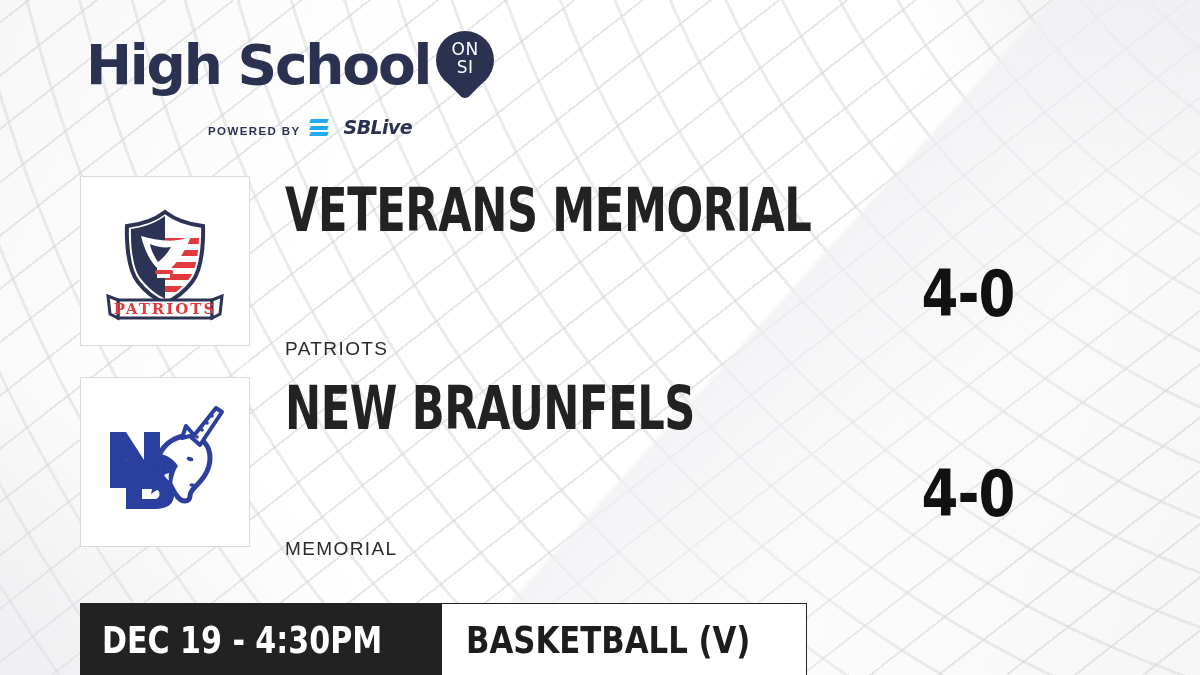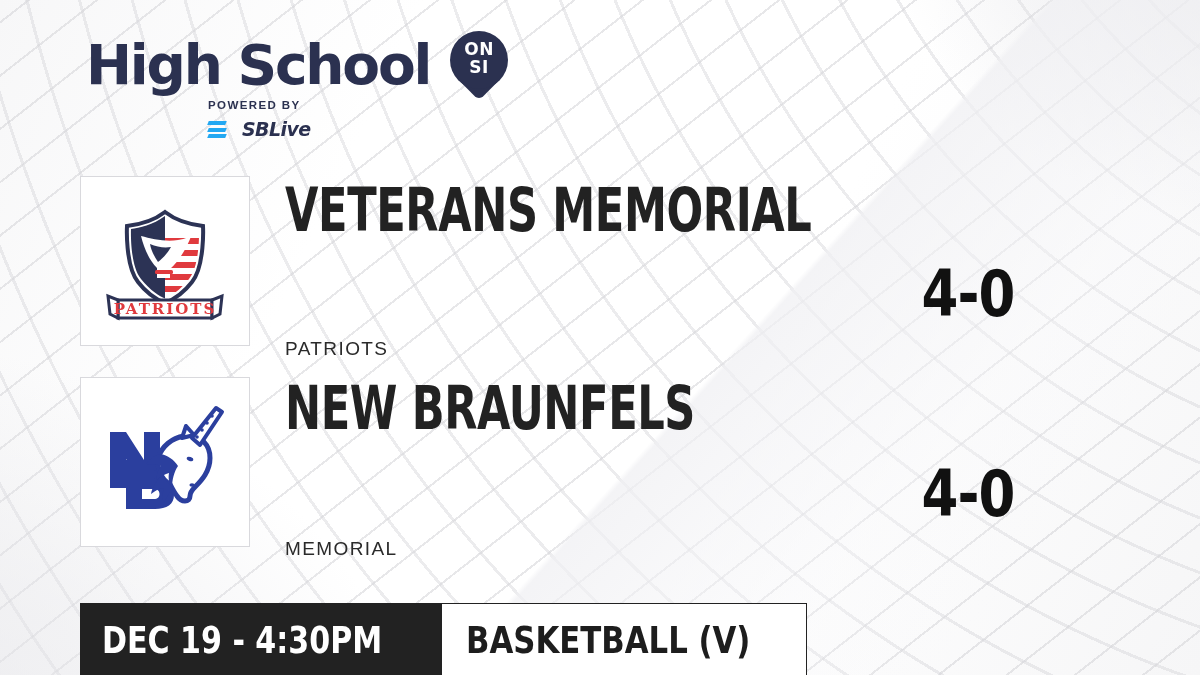--- a/index.html
+++ b/index.html
@@ -71,21 +71,21 @@
   .brand {
     position: absolute;
     left: 86px;
     top: 34px;
     width: 430px;
     height: 100px;
   }
   .brand-row {
     display: flex;
     align-items: center;
-    gap: 20px;
+    gap: 6px;
     height: 62px;
   }
   .brand-word {
     font-family: "DejaVu Sans", sans-serif;
     font-weight: 700;
     font-size: 55px;
     letter-spacing: -2.2px;
     color: #2b3150;
     line-height: 58px;
     white-space: nowrap;
@@ -113,35 +113,34 @@
     transform: rotate(45deg);
     border-radius: 0 0 6px 0;
   }
   .brand-pin .pin-text {
     position: absolute;
     left: 0; top: 9px;
     width: 58px;
     text-align: center;
     color: #ffffff;
     font-family: "DejaVu Sans", sans-serif;
-    font-weight: 700;
+    font-weight: 400;
     font-size: 17px;
     line-height: 18px;
     letter-spacing: .5px;
     z-index: 2;
   }
   .brand-pin .pin-text span { display: block; }
 
   .brand-sub {
     display: flex;
-    align-items: flex-start;
+    align-items: flex-end;
     gap: 9px;
-    margin-top: 3px;
+    margin-top: 22px;
     padding-left: 122px;
-    flex-direction: column;
   }
   .powered-by {
     font-family: "Liberation Sans", sans-serif;
     font-weight: 700;
     font-size: 11.5px;
     letter-spacing: 1.4px;
     color: #2b3150;
     white-space: nowrap;
   }
   .sbl-mark {

